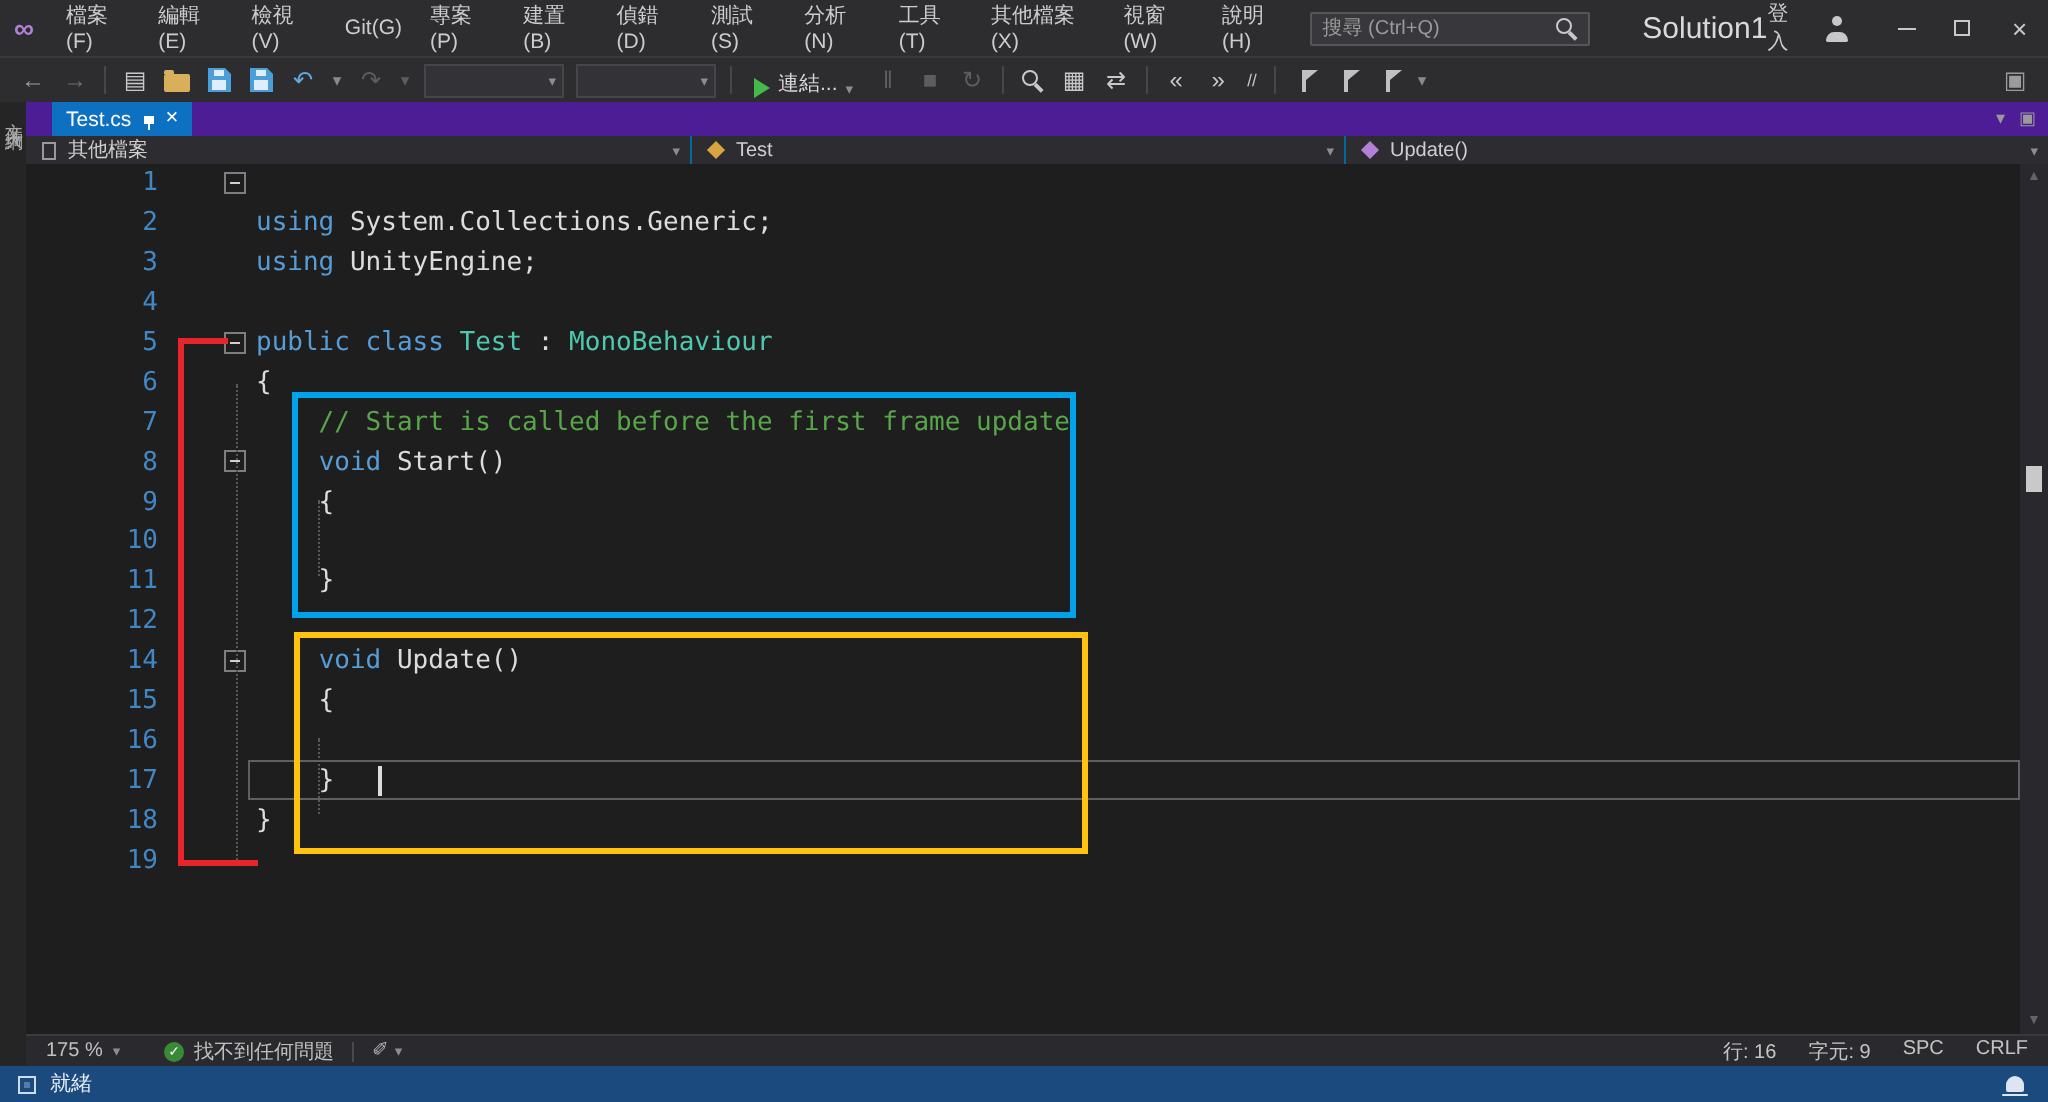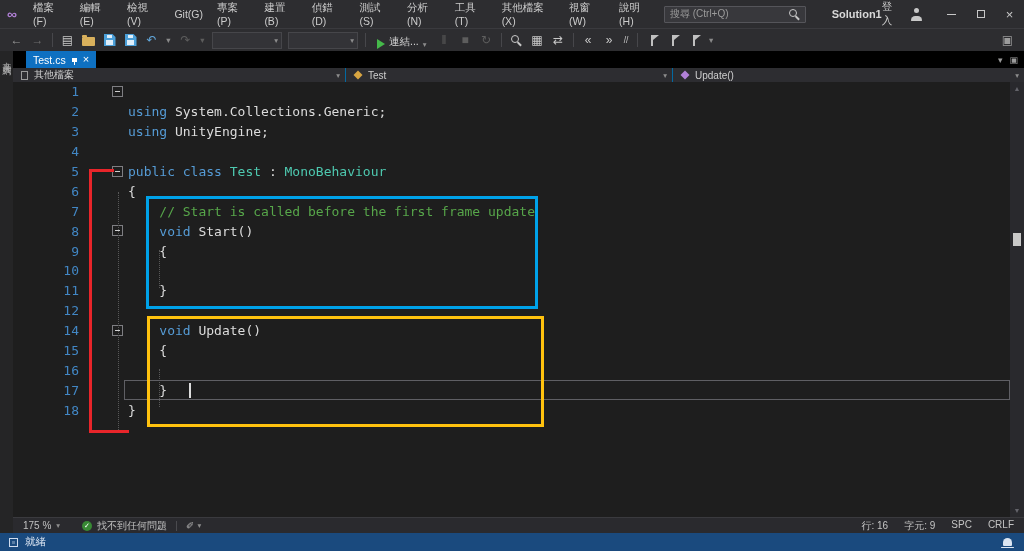--- a/index.html
+++ b/index.html
@@ -6,21 +6,21 @@
 html,body{width:1024px;height:551px;overflow:hidden;background:#1e1e1e;font-family:"Liberation Sans","DejaVu Sans",sans-serif}
 .app{width:1024px;height:551px;display:flex;flex-direction:column;color:#ccc;font-size:11px}
 
 
 .titlebar{flex:0 0 22px;background:#2d2d30;display:flex;align-items:center;padding-left:7px}
 .vs-logo{color:#b180d7;font-size:14px;font-weight:bold;margin-right:9px;line-height:1}
 .menu-bar{display:flex;height:100%;align-items:center}
 .menu-item{padding:0 7px;font-size:10.5px;color:#ccc;height:100%;display:flex;align-items:center;cursor:default}
 .search-box{width:146px;height:17px;background:#38383c;border:1px solid #55555a;border-radius:1px;display:flex;align-items:center;justify-content:space-between;padding:0 5px;margin-left:4px}
 .search-ph{color:#9a9a9a;font-size:10px;white-space:nowrap;overflow:hidden}
-.solution-label{margin-left:26px;color:#d8d8d8;font-size:11px;font-weight:bold}
+.solution-label{margin-left:26px;color:#d8d8d8;font-size:15px;font-weight:normal}
 .tb-right{margin-left:auto;display:flex;align-items:center;height:100%}
 .signin{font-size:10.5px;margin-right:8px}
 .win-btn{width:30px;height:100%;display:flex;align-items:center;justify-content:center;color:#c8c8c8}
 .bar-min{width:9px;height:1px;background:#c8c8c8;display:block}
 .box-max{width:8px;height:8px;border:1px solid #c8c8c8;display:block}
 .x-close{font-size:13px;line-height:1}
 .shape-person{position:relative;width:14px;height:13px;margin-right:14px}
 .shape-person::before{content:"";position:absolute;top:0;left:4.5px;width:5px;height:5px;border-radius:50%;background:#c8c8c8}
 .shape-person::after{content:"";position:absolute;bottom:0;left:1.5px;width:11px;height:5px;border-radius:5px 5px 1px 1px;background:#c8c8c8}
 
@@ -44,21 +44,21 @@
 .shape-flag{position:relative;width:2px;height:11px;background:#c0c0c0;display:block;margin:0 4px}
 .shape-flag::after{content:"";position:absolute;top:0;left:2px;width:0;height:0;border-left:6px solid #c0c0c0;border-bottom:5px solid transparent}
 
 
 .main{flex:1;display:flex;min-height:0}
 .side-strip{flex:0 0 12px;background:#252526;display:flex;justify-content:center}
 .vtab{writing-mode:vertical-rl;font-size:9px;color:#a9a9a9;letter-spacing:2px;margin-top:3px}
 .editor-col{flex:1;display:flex;flex-direction:column;min-width:0}
 
 
-.tabrow{flex:0 0 17px;background:#000000;display:flex;align-items:flex-end;padding-left:13px}
+.tabrow{flex:0 0 17px;background:#4c1d95;display:flex;align-items:flex-end;padding-left:13px}
 .tab{height:17px;background:var(--active-tab,#0e70c1);color:#fff;display:flex;align-items:center;gap:5px;padding:0 7px;font-size:10.5px}
 .shape-pin{position:relative;width:5px;height:4px;background:#fff;display:block;margin:0 1px}
 .shape-pin::after{content:"";position:absolute;left:2px;top:4px;width:1px;height:3px;background:#fff}
 .tab-close{font-size:11px;line-height:1}
 .tabrow-icons{margin-left:auto;display:flex;gap:7px;padding-right:6px;color:#9a9a9a;align-items:center;height:100%;font-size:9px}
 
 
 .navrow{flex:0 0 14px;background:#2d2d31;display:flex;font-size:10px;color:#cfcfcf}
 .nav-sec{display:flex;align-items:center;padding-left:6px;border-right:1px solid #0369a1}
 .nav-sec .chev{margin-left:auto;margin-right:5px}
@@ -334,20 +334,25 @@
             <div class="line">
               <span class="lnum">17</span>
               <span class="foldcol"></span>
               <span class="code"><span class="seg-p">    }</span></span>
             </div>
             <div class="line">
               <span class="lnum">18</span>
               <span class="foldcol"></span>
               <span class="code"><span class="seg-p">}</span></span>
             </div>
+            <div class="line">
+              <span class="lnum">19</span>
+              <span class="foldcol"></span>
+              <span class="code"></span>
+            </div>
           </div>
 
         <div class="guide g-class"></div>
         <div class="guide g-start"></div>
         <div class="guide g-update"></div>
 
         <div class="curline"></div>
         <div class="caret"></div>
 
         <div class="ann-red">

